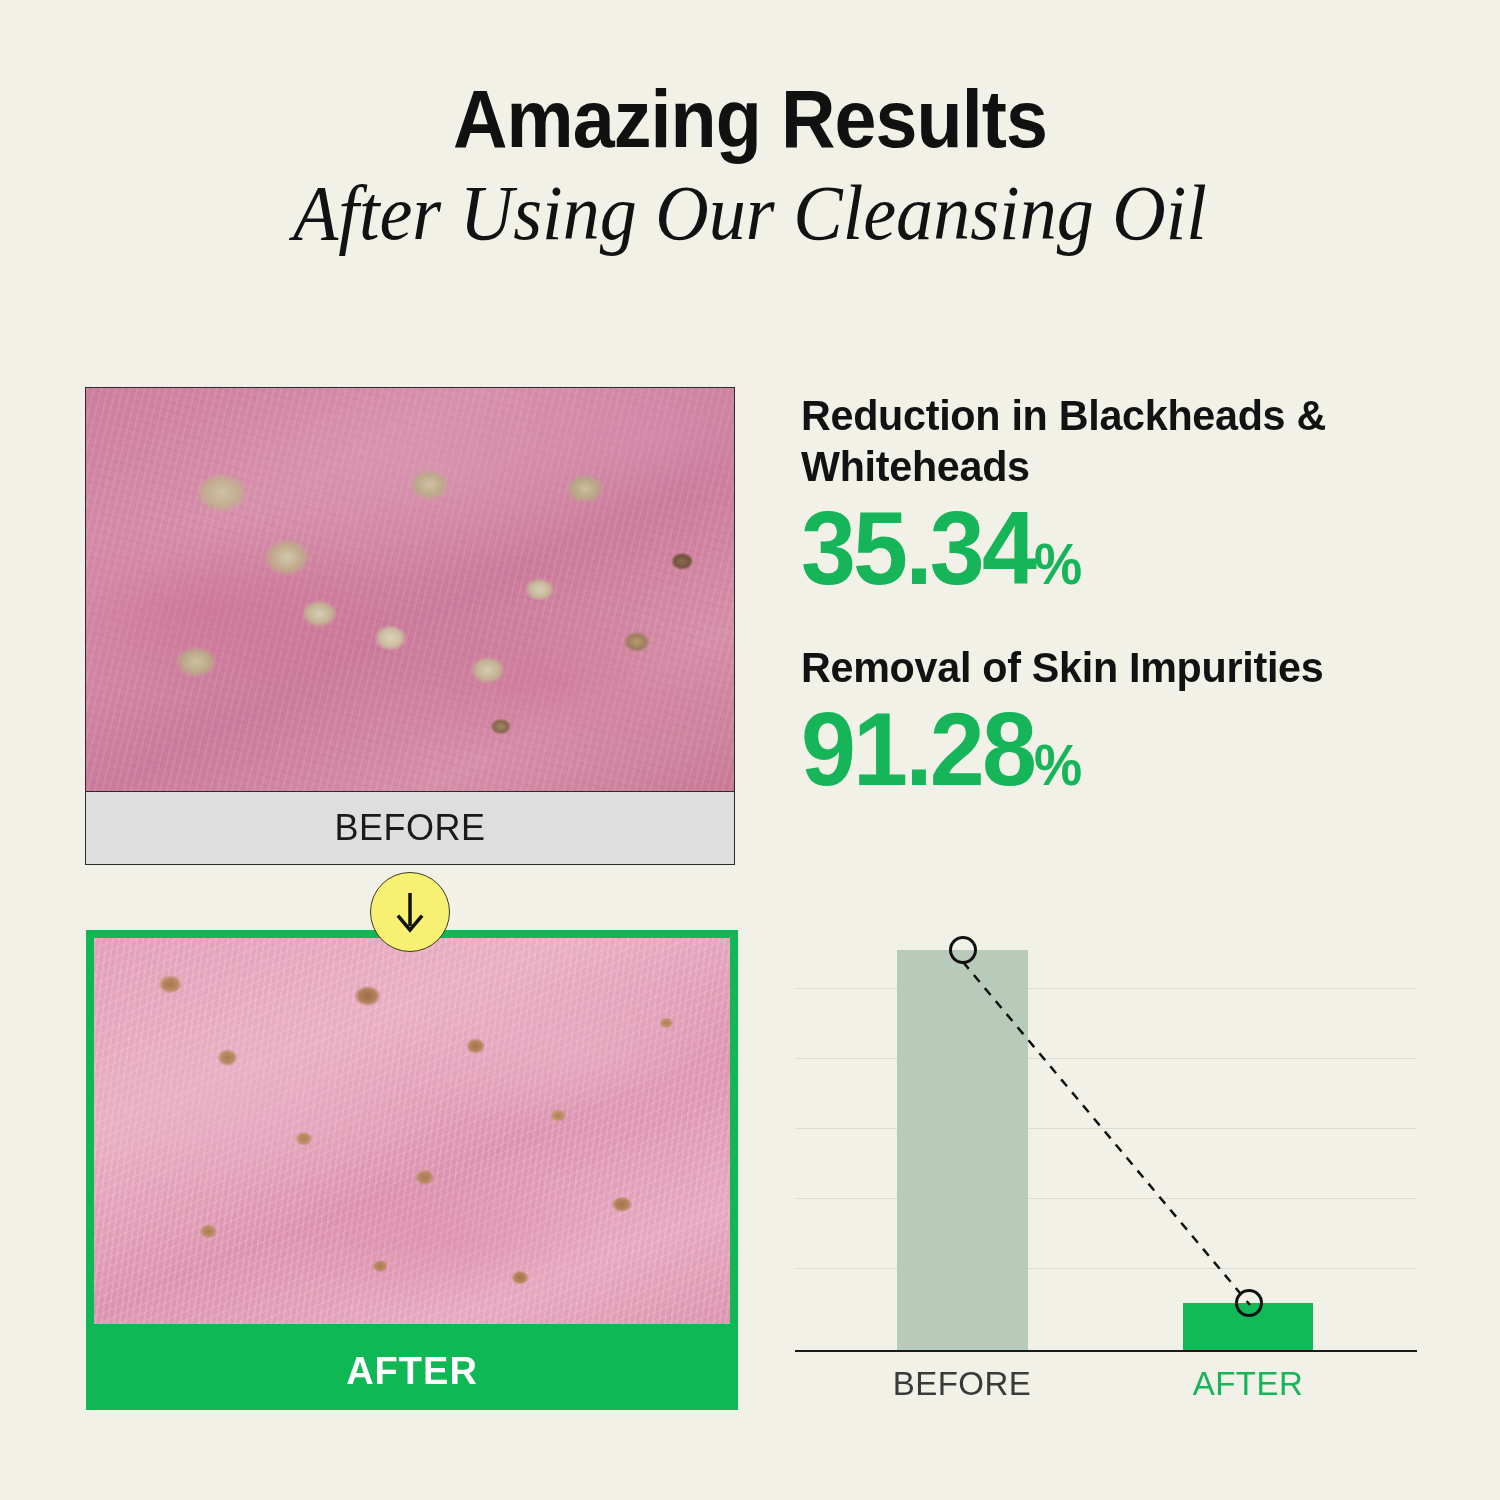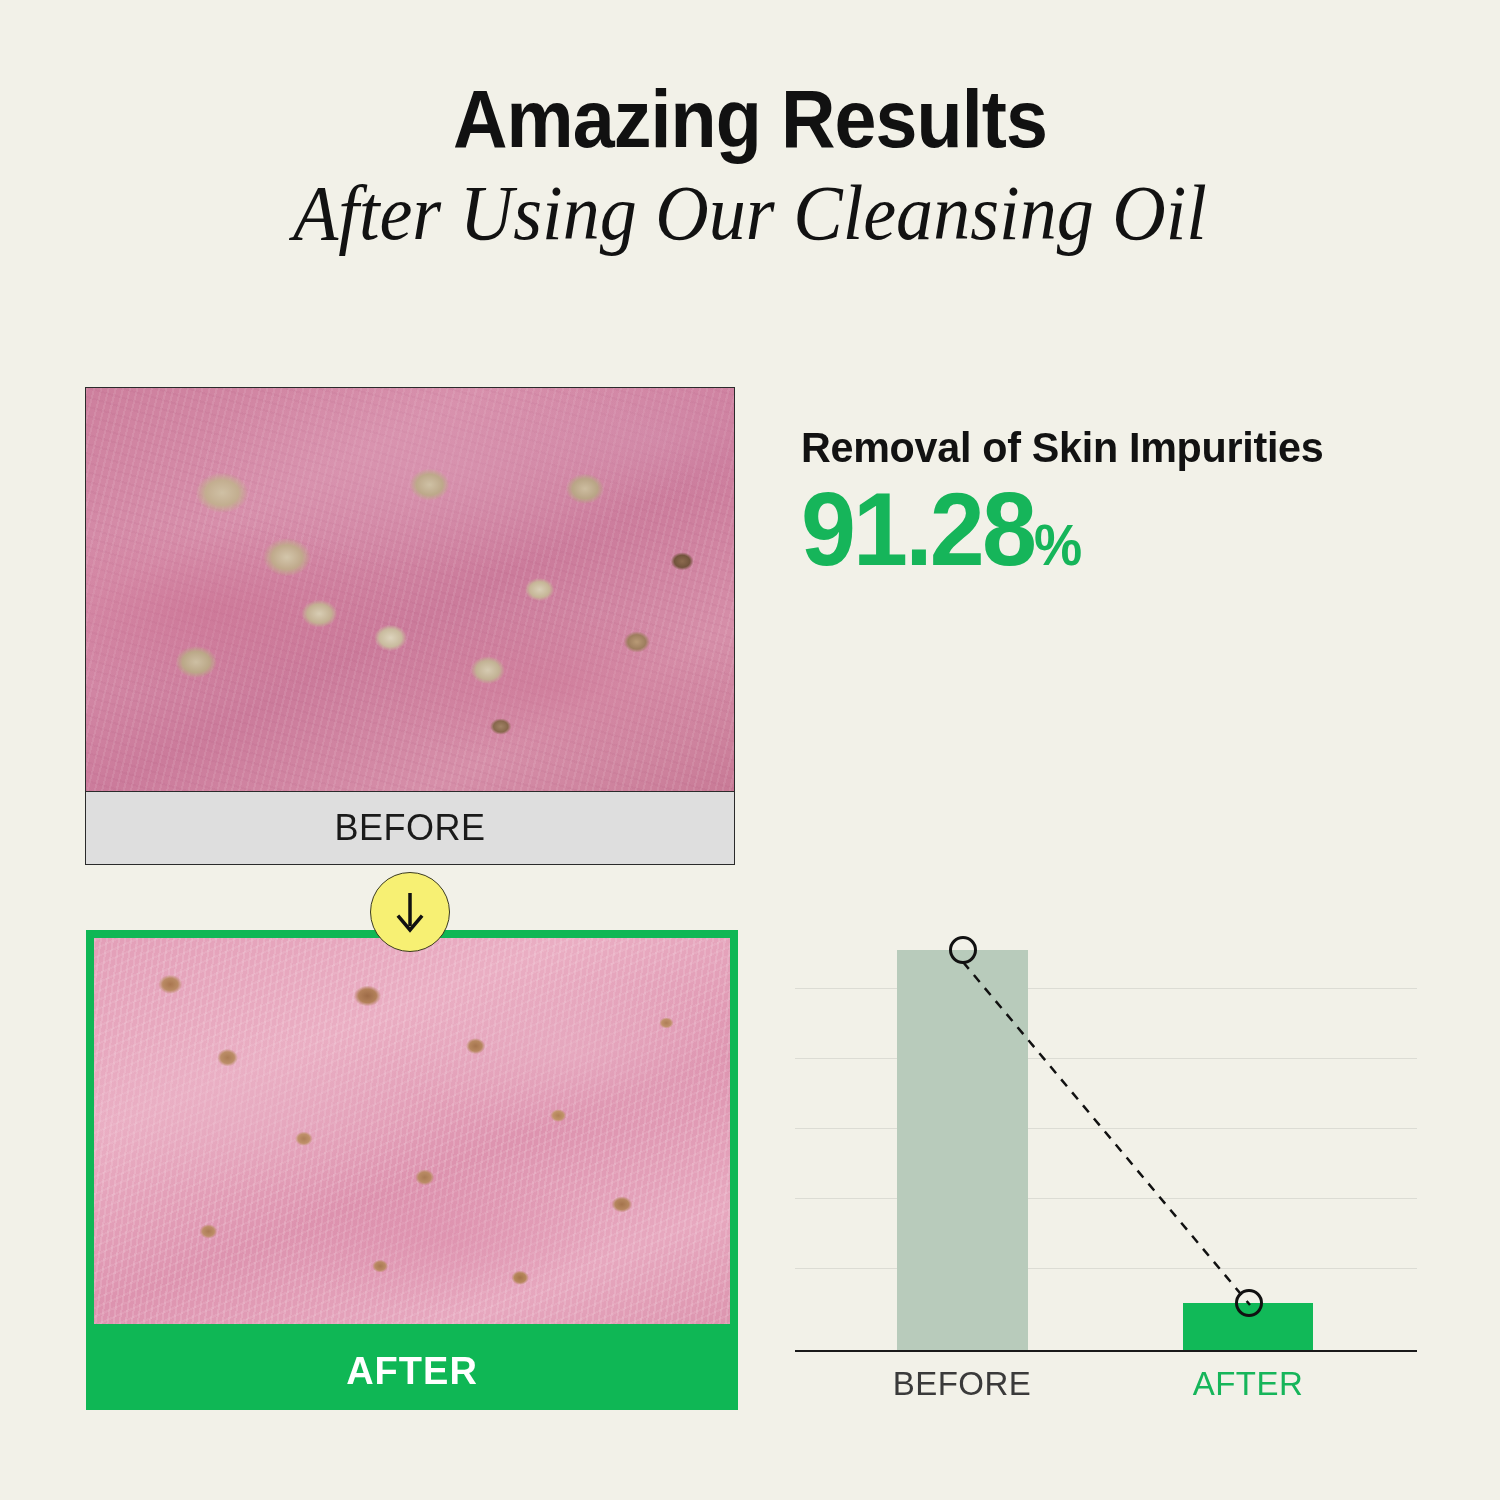--- a/index.html
+++ b/index.html
@@ -118,21 +118,21 @@
     color:#121212; letter-spacing:-0.3px;
     transform:scaleX(0.96); transform-origin:left center;
   }
   .stat-value {
     color:#16b55a; font-weight:bold;
     font-size:104px; line-height:112px; letter-spacing:-3px;
     transform:scaleX(0.95); transform-origin:left center;
     display:block; white-space:nowrap;
   }
   .stat-pct { font-size:57px; letter-spacing:-1px; }
-  #stat-2 { margin-top:32px; }
+  #stat-2 { margin-top:22px; }
 
   
   #chart { position:absolute; left:795px; top:940px; width:625px; height:470px; }
   .gridline { position:absolute; left:0; width:622px; height:1px; background:#dcdcd4; }
   #axis-line { position:absolute; left:0; top:410px; width:622px; height:2px; background:#1a1a1a; }
   .bar { position:absolute; bottom:60px; }
   #bar-before { left:102px; width:131px; height:400px; background:#b8cbbb; }
   #bar-after  { left:388px; width:130px; height:47px;  background:#11b958; }
   .marker {
     position:absolute; width:28px; height:28px; border-radius:50%;
@@ -168,20 +168,26 @@
   </svg>
 </div>
 
 <div id="after-card">
   <div id="after-photo" class="photo"></div>
   <div id="after-label">AFTER</div>
 </div>
 
 <div id="stats">
 
+  <div id="stat-1">
+    <div class="stat-label">Reduction in Blackheads &amp; Whiteheads</div>
+    <div class="stat-value">
+      <span>35.34</span><span class="stat-pct">%</span>
+    </div>
+  </div>
 
   <div id="stat-2">
     <div class="stat-label">Removal of Skin Impurities</div>
     <div class="stat-value">
       <span>91.28</span><span class="stat-pct">%</span>
     </div>
   </div>
 
 </div>
 

